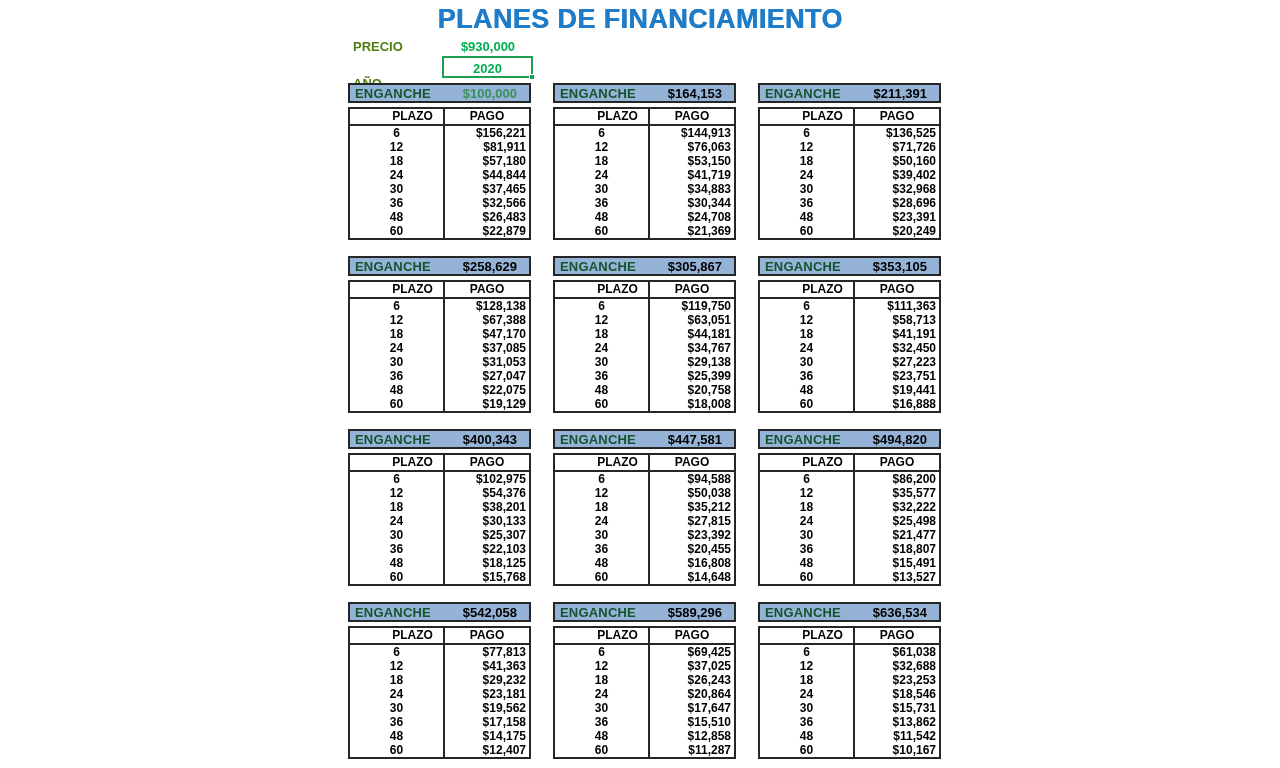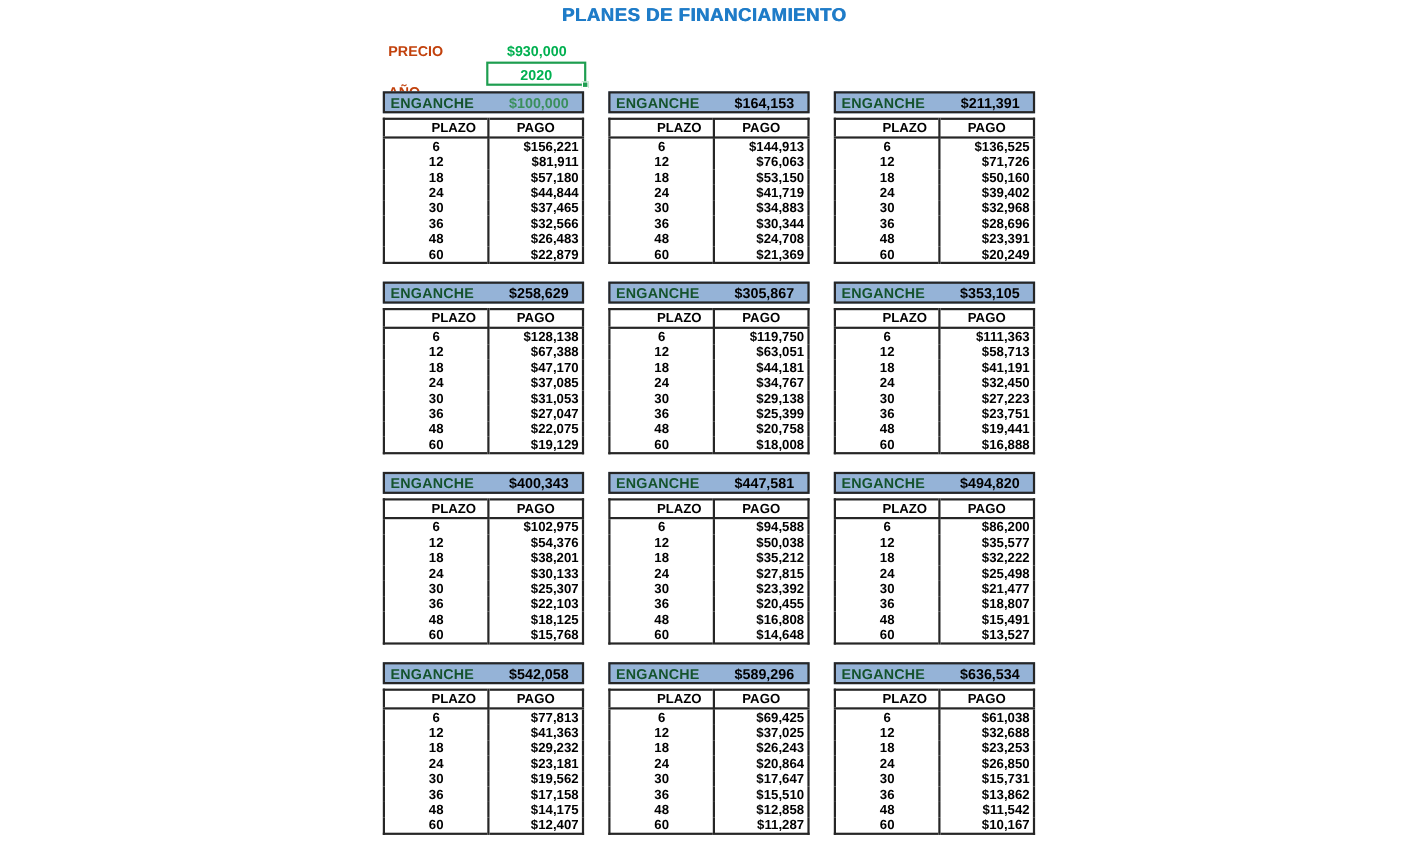--- a/index.html
+++ b/index.html
@@ -11,24 +11,24 @@
     --border:#262626;
   }
   *{margin:0;padding:0;box-sizing:border-box;}
   html,body{background:#fff;}
   .page{
     position:relative;width:1280px;height:768px;background:#fff;overflow:hidden;
     font-family:"Liberation Sans",sans-serif;color:#000;
   }
   .title{
     position:absolute;top:4px;left:0;width:100%;text-align:center;
-    font-size:17px;font-weight:700;color:var(--title-blue);letter-spacing:0.4px;
+    font-size:27px;font-weight:700;color:var(--title-blue);letter-spacing:0.4px;
     text-shadow:0.6px 0 0 var(--title-blue);
   }
-  .meta-label{position:absolute;font-size:13px;font-weight:700;color:#c2410c;}
+  .meta-label{position:absolute;font-size:13px;font-weight:700;color:#4d7c0f;}
   .precio-label{left:353px;top:39px;}
   .ano-label{left:353px;top:76px;}
   .precio-value{
     position:absolute;left:443px;top:39px;width:90px;text-align:center;
     font-size:13px;font-weight:700;color:var(--green);
   }
   .year-box{
     position:absolute;left:442px;top:56px;width:91px;height:22px;
     border:2px solid var(--sel-green);
     display:flex;align-items:flex-end;justify-content:center;
@@ -633,21 +633,21 @@
             <tr>
               <td class="plazo">12</td>
               <td class="pago">$32,688</td>
             </tr>
             <tr>
               <td class="plazo">18</td>
               <td class="pago">$23,253</td>
             </tr>
             <tr>
               <td class="plazo">24</td>
-              <td class="pago">$26,850</td>
+              <td class="pago">$18,546</td>
             </tr>
             <tr>
               <td class="plazo">30</td>
               <td class="pago">$15,731</td>
             </tr>
             <tr>
               <td class="plazo">36</td>
               <td class="pago">$13,862</td>
             </tr>
             <tr>

